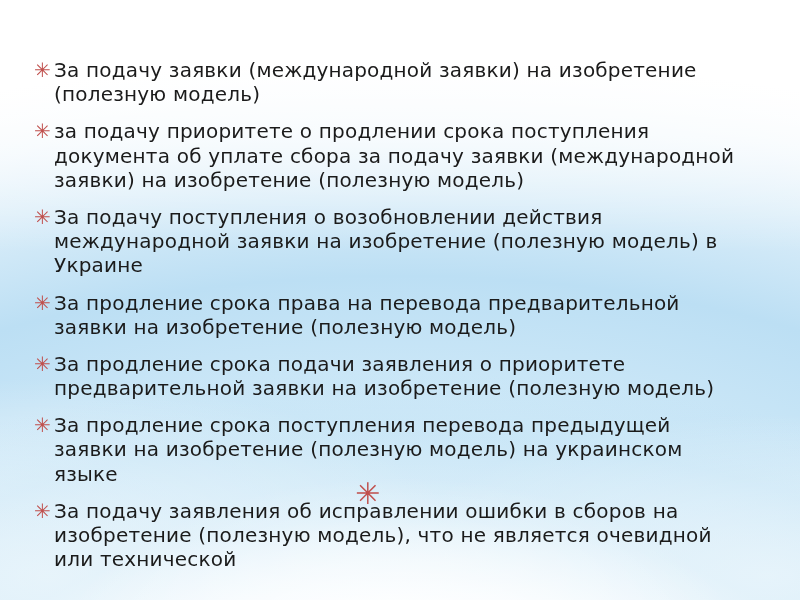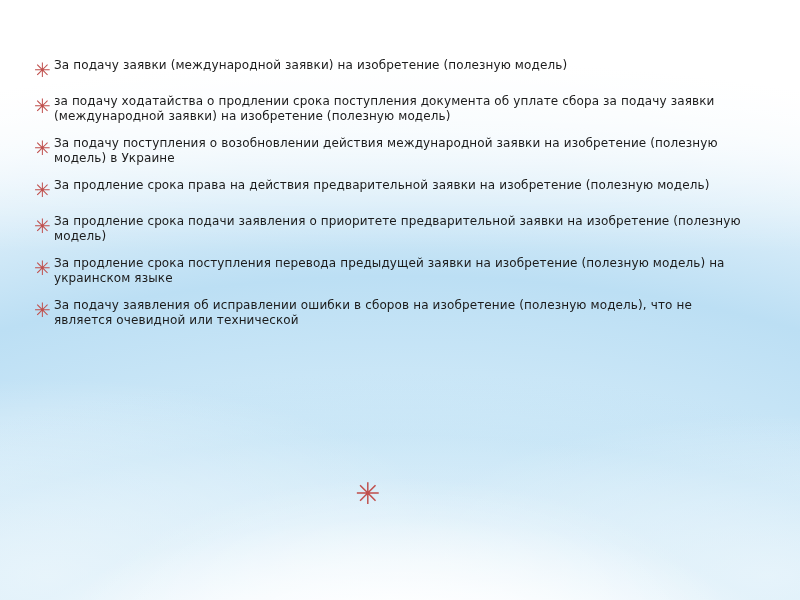--- a/index.html
+++ b/index.html
@@ -59,21 +59,21 @@
     flex: 0 0 auto;
     width: 20px;
     color: #c0504d;
     font-size: 20px;
     line-height: 22px;
     text-align: left;
     margin-top: 1px;
   }
   .bullet-text {
     flex: 1 1 auto;
-    font-size: 12px;
+    font-size: 20px;
     line-height: 1.21;
     color: #1b1b1b;
     letter-spacing: 0.01em;
   }
 
   .title-block {
     position: absolute;
     left: 0;
     right: 0;
     top: 498px;
@@ -105,31 +105,31 @@
 
   <div class="bullet-list">
 
     <div class="bullet-item">
       <span class="bullet-marker">✳</span>
       <span class="bullet-text">За подачу заявки (международной заявки) на изобретение (полезную модель)</span>
     </div>
 
     <div class="bullet-item">
       <span class="bullet-marker">✳</span>
-      <span class="bullet-text">за подачу ходатайства о продлении срока поступления документа об уплате сбора за подачу заявки (международной заявки) на изобретение (полезную модель)</span>
+      <span class="bullet-text">за подачу приоритете о продлении срока поступления документа об уплате сбора за подачу заявки (международной заявки) на изобретение (полезную модель)</span>
     </div>
 
     <div class="bullet-item">
       <span class="bullet-marker">✳</span>
       <span class="bullet-text">За подачу поступления о возобновлении действия международной заявки на изобретение (полезную модель) в Украине</span>
     </div>
 
     <div class="bullet-item">
       <span class="bullet-marker">✳</span>
-      <span class="bullet-text">За продление срока права на действия предварительной заявки на изобретение (полезную модель)</span>
+      <span class="bullet-text">За продление срока права на перевода предварительной заявки на изобретение (полезную модель)</span>
     </div>
 
     <div class="bullet-item">
       <span class="bullet-marker">✳</span>
       <span class="bullet-text">За продление срока подачи заявления о приоритете предварительной заявки на изобретение (полезную модель)</span>
     </div>
 
     <div class="bullet-item">
       <span class="bullet-marker">✳</span>
       <span class="bullet-text">За продление срока поступления перевода предыдущей заявки на изобретение (полезную модель) на украинском языке</span>

